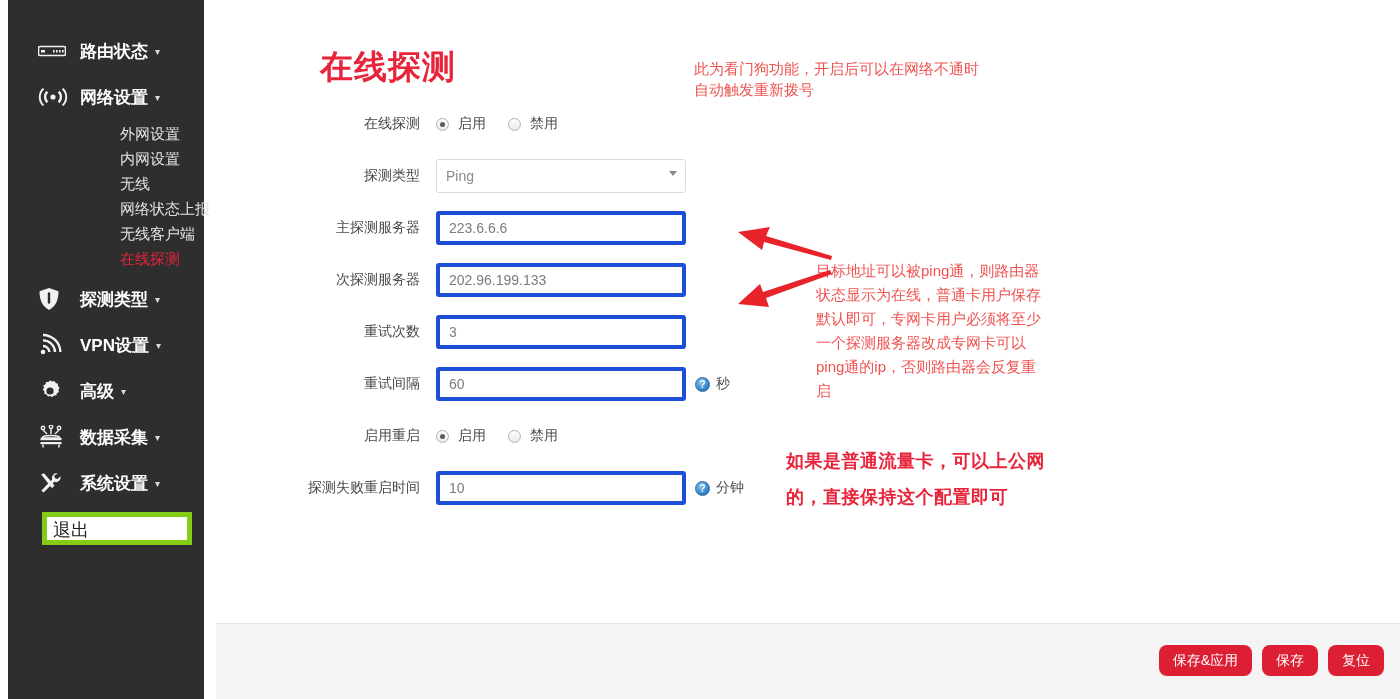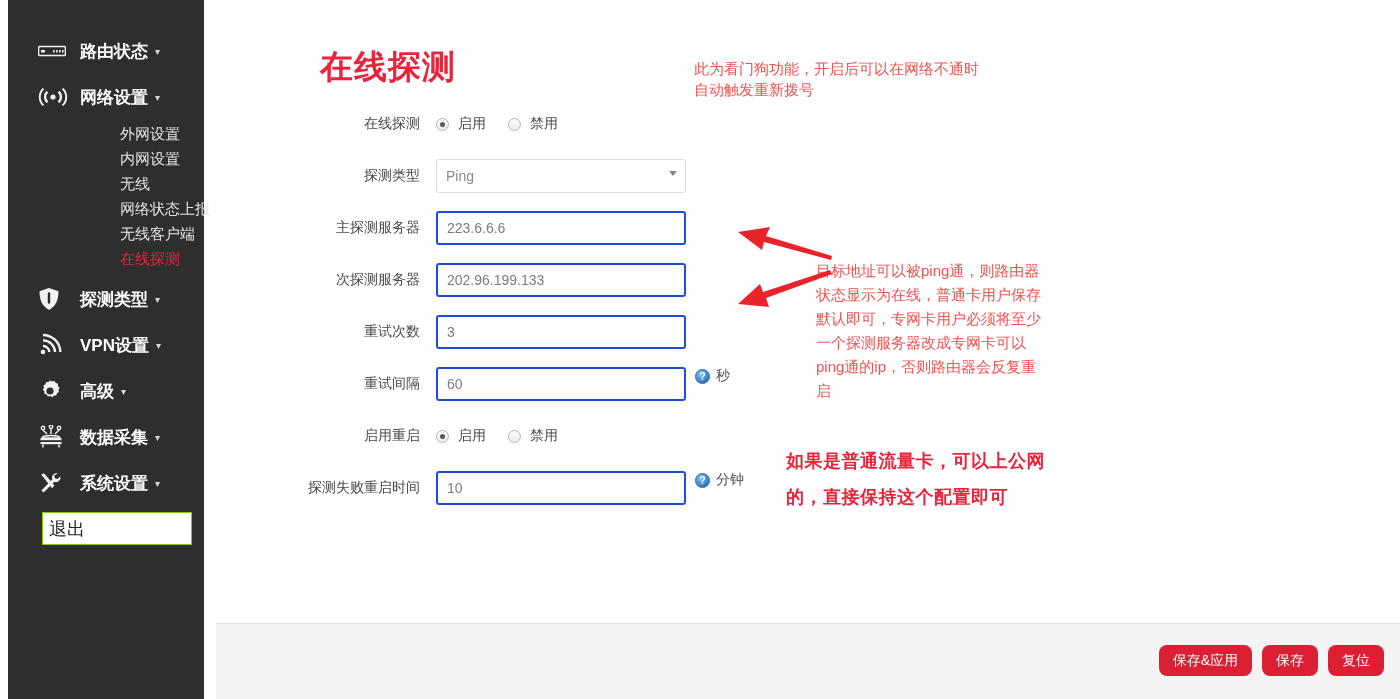--- a/index.html
+++ b/index.html
@@ -51,21 +51,21 @@
     color: #e3e3e3;
     cursor: pointer;
     white-space: nowrap;
   }
   .subnav-item.active { color: #e8243b; }
 
   .logout-wrap { padding: 6px 0 0 34px; }
   #logout-btn {
     width: 150px; height: 33px;
     background: #ffffff;
-    border: 1px solid #84cc16;
+    border: 5px solid #84cc16;
     color: #222222;
     font-size: 18px;
     font-family: "Liberation Sans", "DejaVu Sans", sans-serif;
     text-align: left;
     padding-left: 6px;
     cursor: pointer;
   }
 
   
   #main {
@@ -89,24 +89,24 @@
     height: 52px;
   }
   .row-label {
     width: 220px;
     text-align: right;
     padding-right: 16px;
     font-size: 14px;
     color: #4a4a4a;
     white-space: nowrap;
   }
-  .row-field { display: flex; align-items: flex-start; }
+  .row-field { display: flex; align-items: center; }
   .txt {
     width: 250px; height: 34px;
-    border: 2px solid #1d4ed8;
+    border: 4px solid #1d4ed8;
     border-radius: 3px;
     background: #ffffff;
     padding: 0 9px;
     font-size: 14px;
     color: #7c7c7c;
     font-family: "Liberation Sans", "DejaVu Sans", sans-serif;
     outline: none;
   }
   .sel-wrap { position: relative; width: 250px; height: 34px; }
   .sel {

